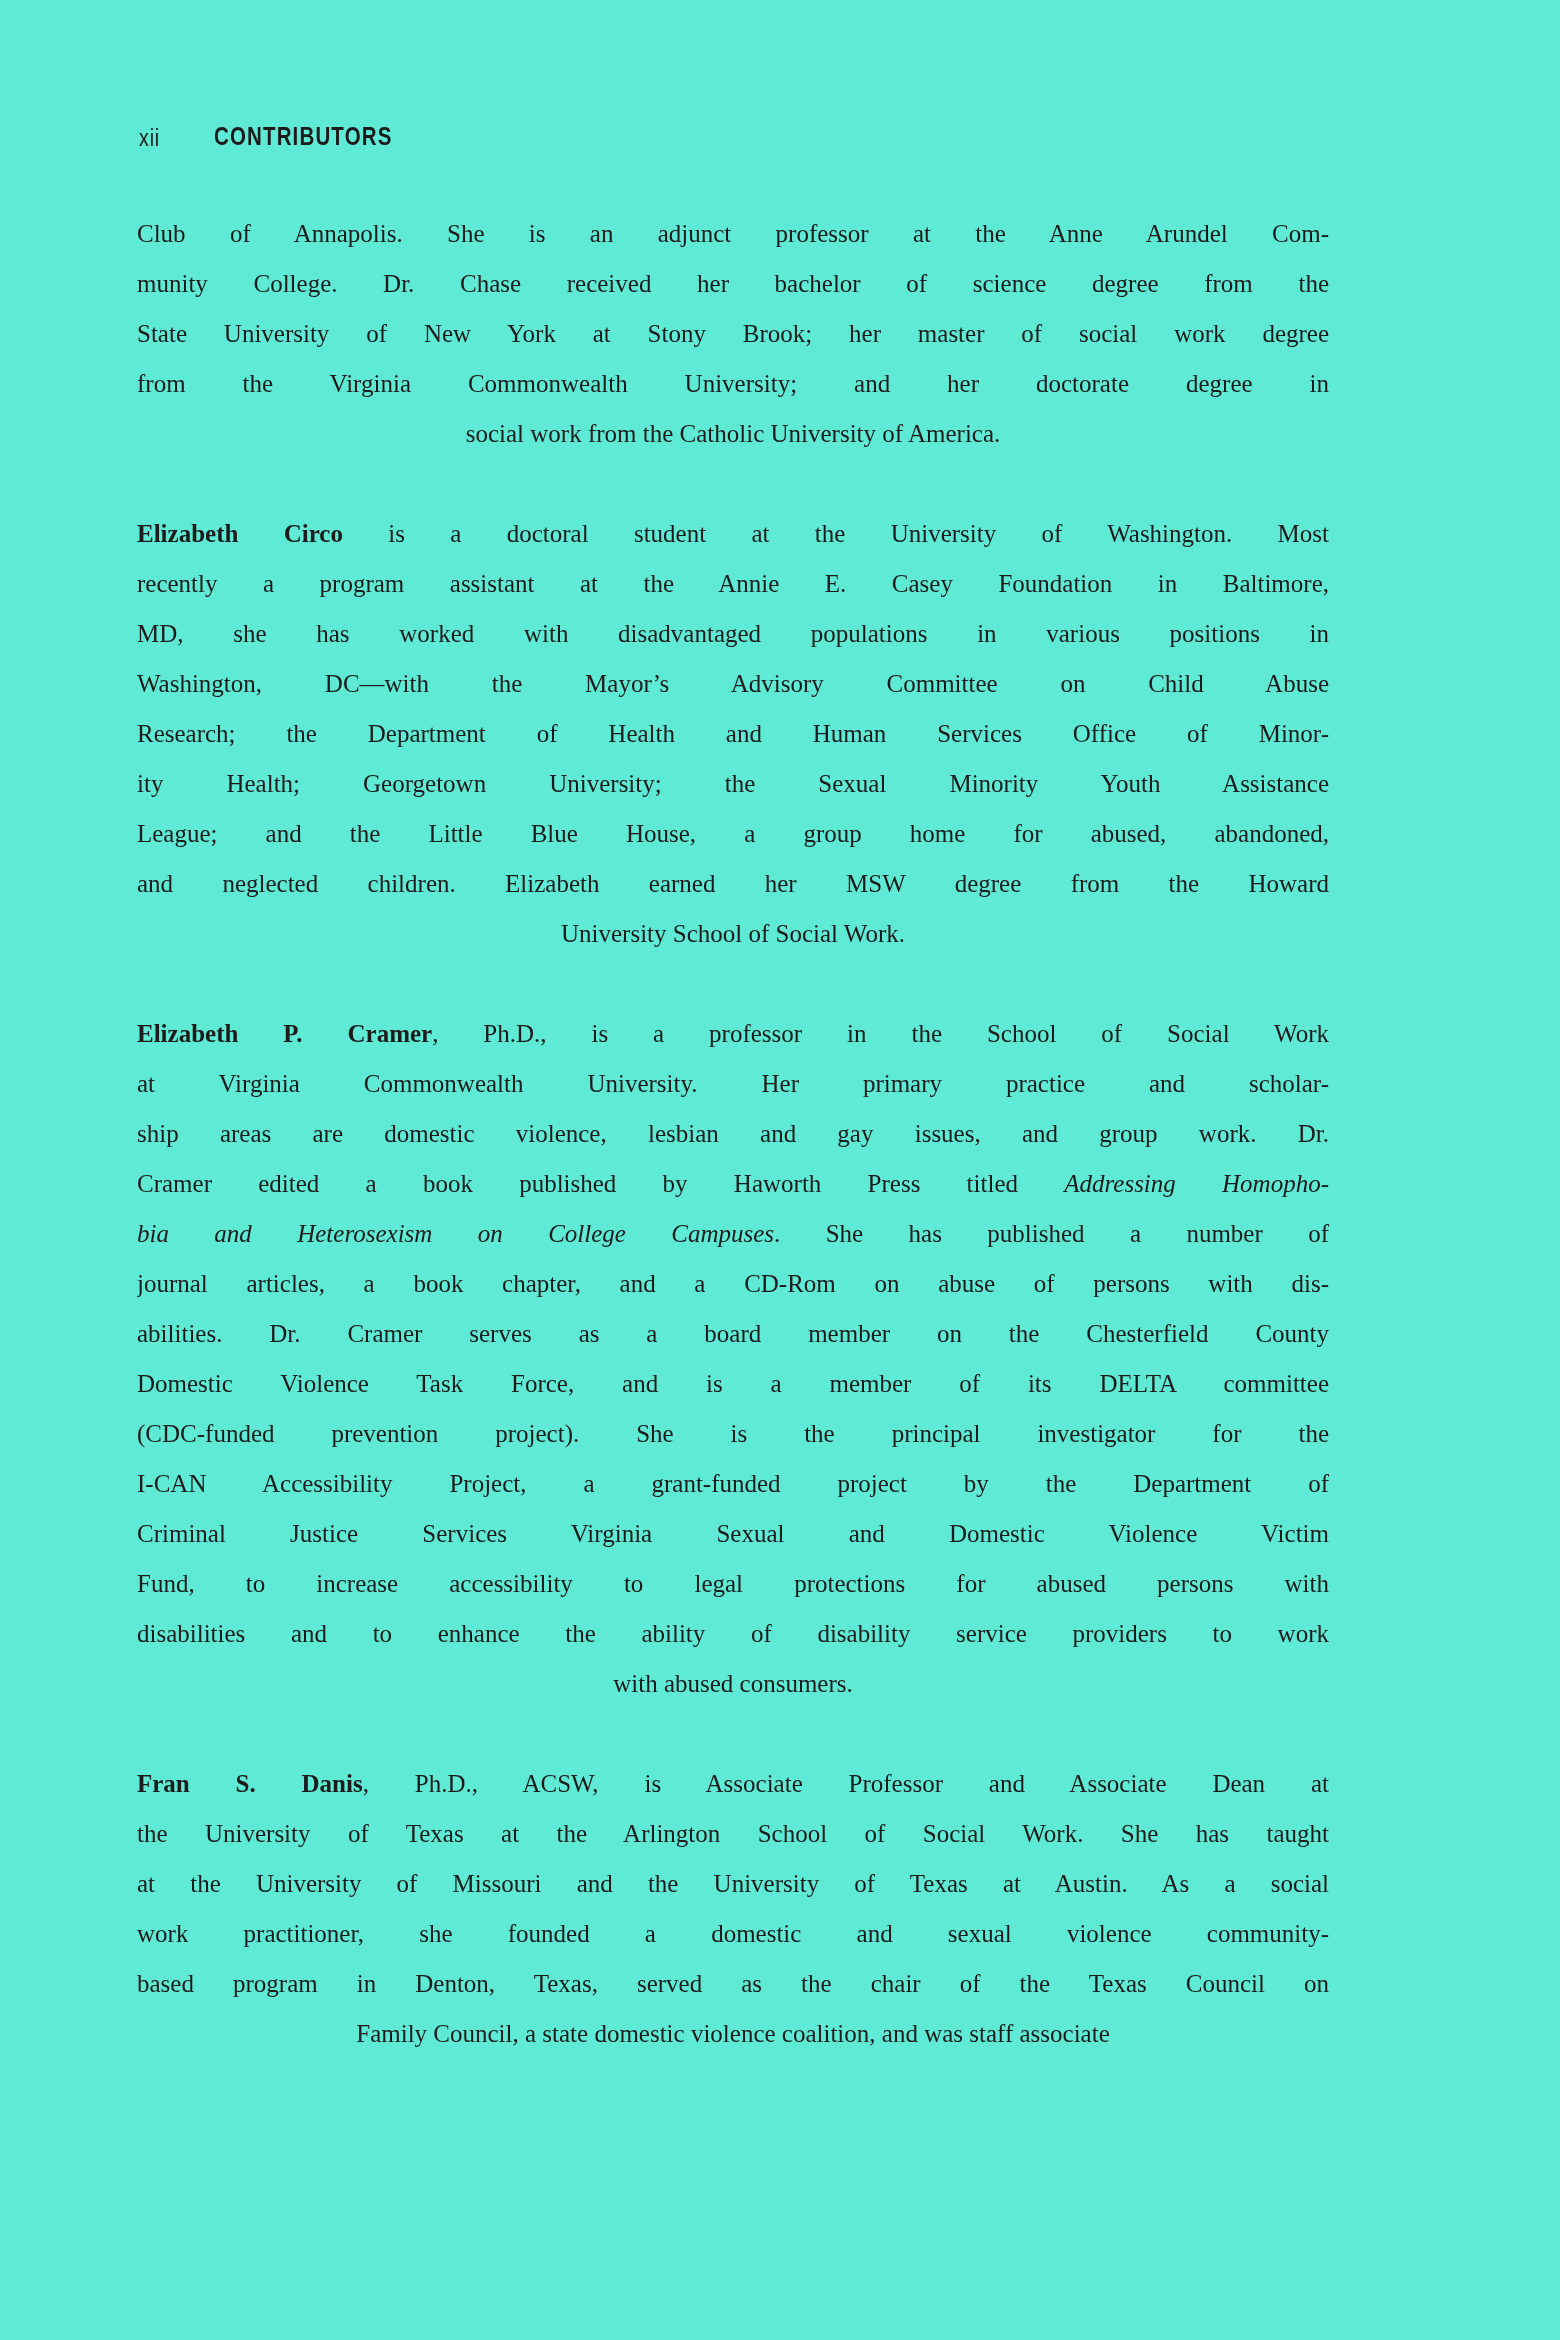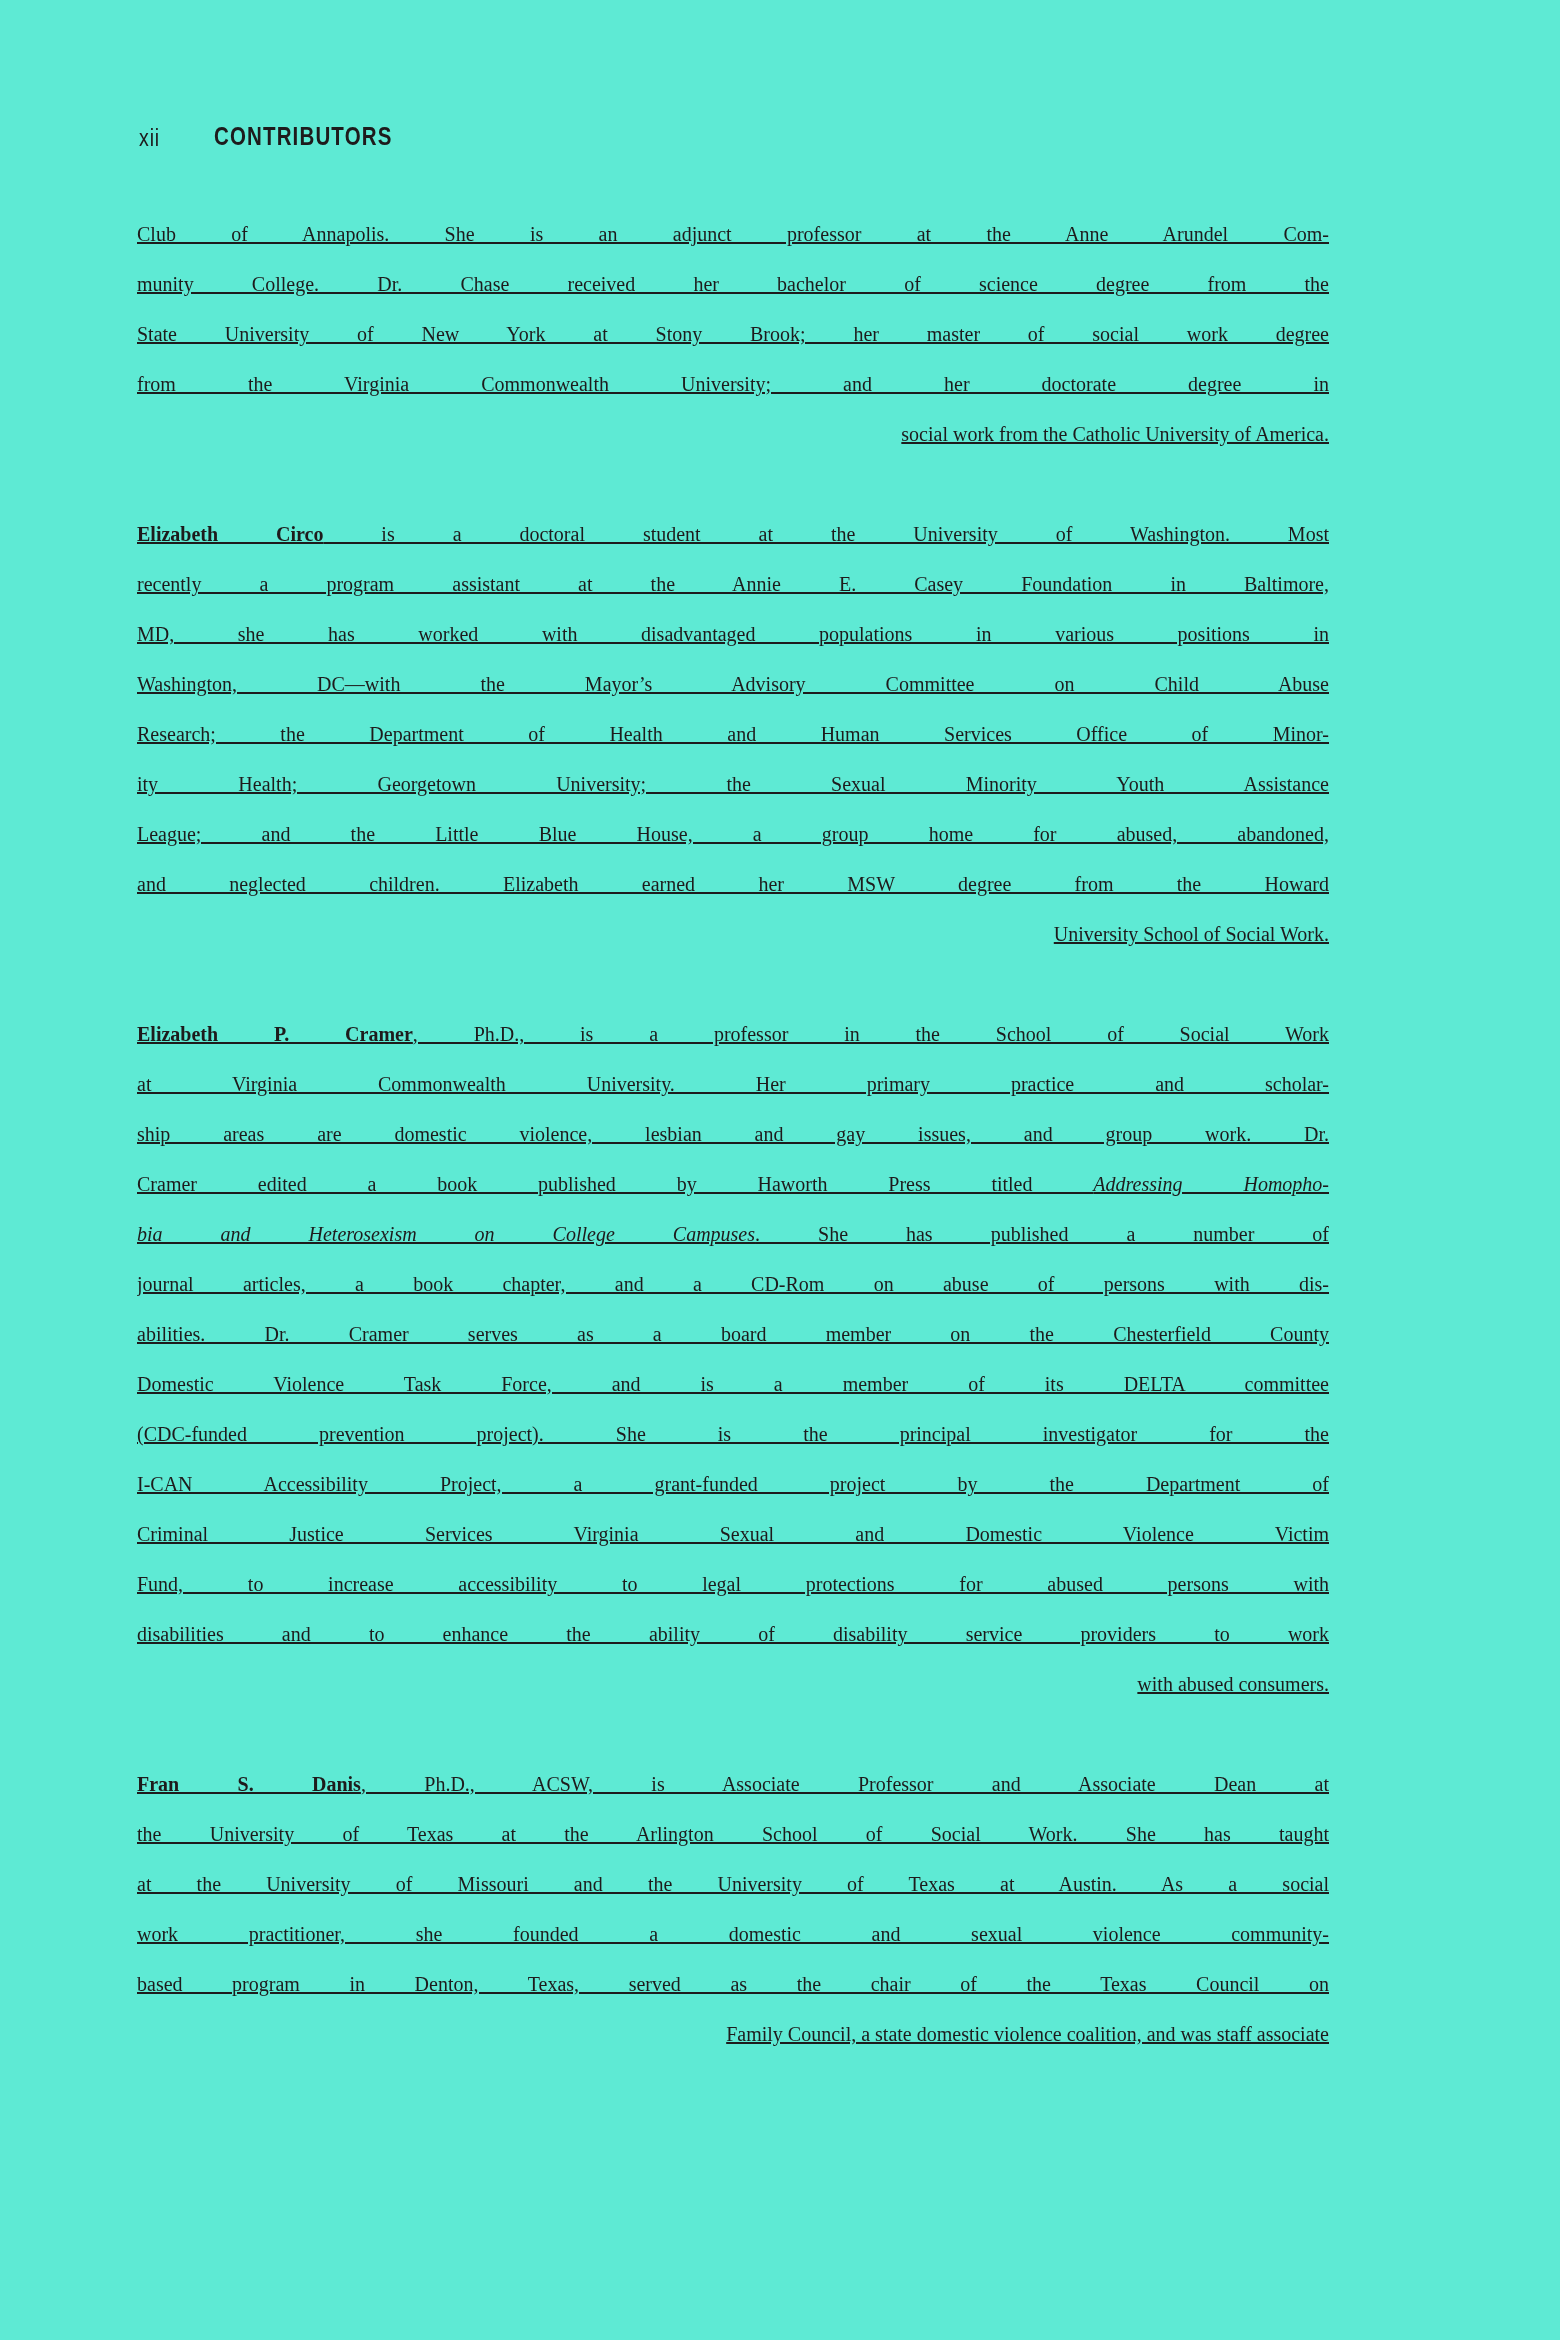--- a/index.html
+++ b/index.html
@@ -39,35 +39,34 @@
     font-weight: 700;
     letter-spacing: 1.4px;
     transform: scaleX(0.82);
     transform-origin: left top;
   }
   .text-block {
     position: absolute;
     left: 137px;
     top: 209px;
     width: 1192px;
-    font-size: 20px;
-    text-decoration: underline;
+    font-size: 25px;
   }
   .paragraph { margin: 0 0 50px 0; }
   .paragraph:last-child { margin-bottom: 0; }
   .line {
     height: 50px;
     line-height: 50px;
     text-align: justify;
     text-align-last: justify;
     overflow: hidden;
     white-space: normal;
   }
   .line.last {
-    text-align: right;
+    text-align: center;
     text-align-last: auto;
   }
   .run-n { font-weight: 400; font-style: normal; }
   .run-b { font-weight: 700; font-style: normal; }
   .run-i { font-weight: 400; font-style: italic; }
 </style>
 </head>
 <body>
 
 <div class="page">

